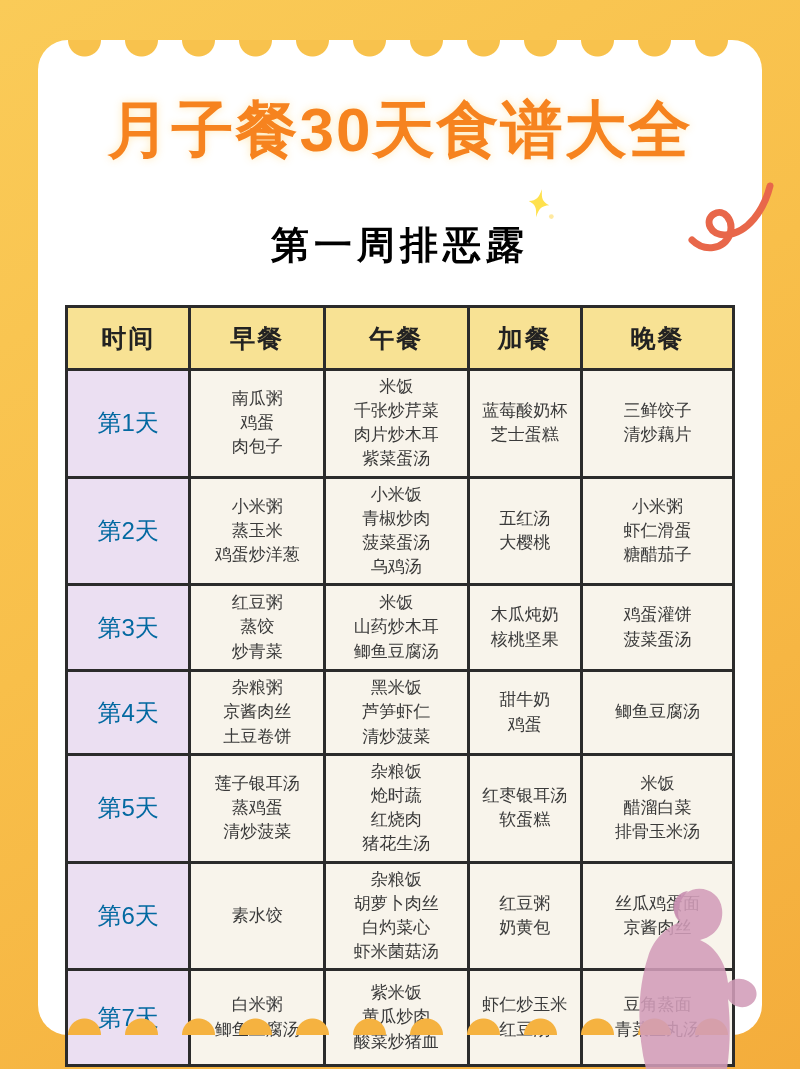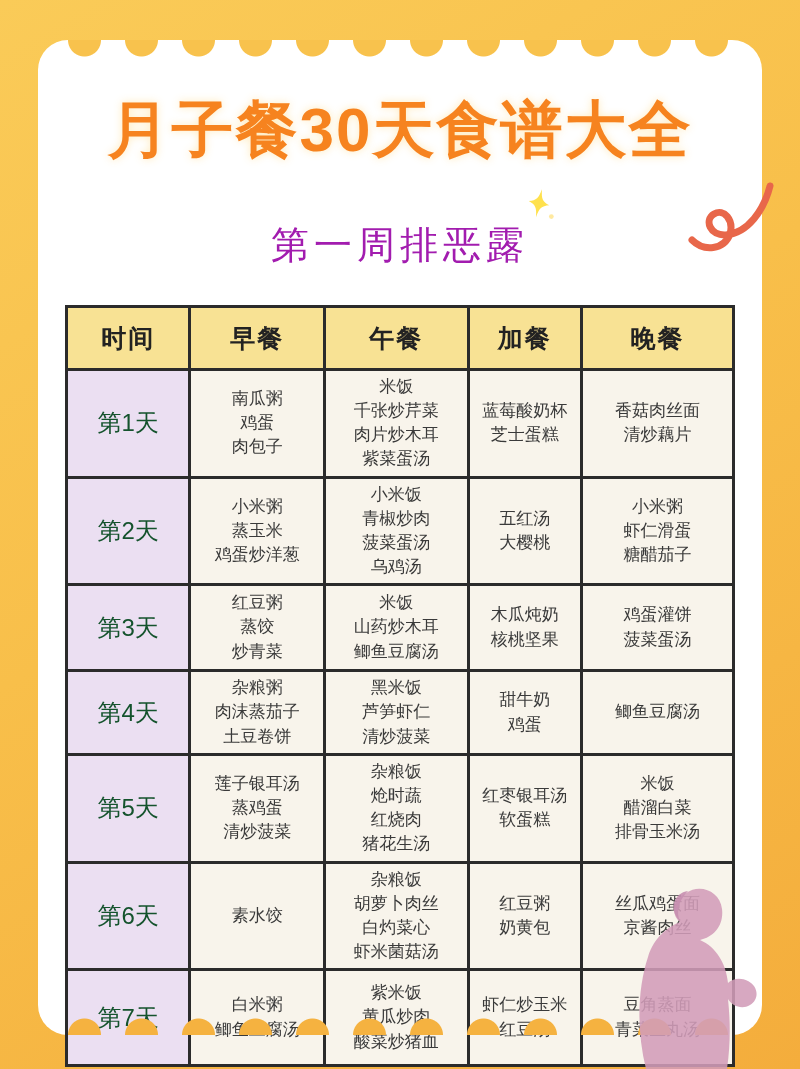--- a/index.html
+++ b/index.html
@@ -39,23 +39,23 @@
     font-weight:900;
     letter-spacing:2px;
     color:#F6831F;
     text-shadow:0 0 8px rgba(255,232,180,0.9);
     white-space:nowrap;
   }
   .subtitle{
     margin-top:48px;
     text-align:center;
     font-size:38px;
-    font-weight:400;
+    font-weight:700;
     letter-spacing:5px;
-    color:#a21caf;
+    color:#000000;
   }
   .sparkle{
     position:absolute;left:520px;top:188px;width:38px;height:38px;
   }
   .swirl{
     position:absolute;left:686px;top:182px;width:90px;height:78px;
     z-index:5;
   }
   table.menu{
     width:670px;
@@ -75,21 +75,21 @@
     font-size:25px;
     font-weight:600;
     color:#222;
     height:52px;
     letter-spacing:2px;
   }
   table.menu td.day{
     background:#EBDFF2;
     font-size:24px;
     font-weight:500;
-    color:#14532d;
+    color:#0369a1;
   }
   table.menu td.meal{
     background:#F8F4EB;
     font-size:17px;
     line-height:1.42;
     color:#3A3A3A;
   }
   table.menu tbody tr:nth-child(1){height:100px;}
   table.menu tbody tr:nth-child(2){height:86px;}
   table.menu tbody tr:nth-child(3){height:86px;}
@@ -143,21 +143,21 @@
           <td class="day">第1天</td>
           <td class="meal">南瓜粥
 鸡蛋
 肉包子</td>
           <td class="meal">米饭
 千张炒芹菜
 肉片炒木耳
 紫菜蛋汤</td>
           <td class="meal">蓝莓酸奶杯
 芝士蛋糕</td>
-          <td class="meal">香菇肉丝面
+          <td class="meal">三鲜饺子
 清炒藕片</td>
         </tr>
         <tr>
           <td class="day">第2天</td>
           <td class="meal">小米粥
 蒸玉米
 鸡蛋炒洋葱</td>
           <td class="meal">小米饭
 青椒炒肉
 菠菜蛋汤
@@ -177,21 +177,21 @@
 山药炒木耳
 鲫鱼豆腐汤</td>
           <td class="meal">木瓜炖奶
 核桃坚果</td>
           <td class="meal">鸡蛋灌饼
 菠菜蛋汤</td>
         </tr>
         <tr>
           <td class="day">第4天</td>
           <td class="meal">杂粮粥
-肉沫蒸茄子
+京酱肉丝
 土豆卷饼</td>
           <td class="meal">黑米饭
 芦笋虾仁
 清炒菠菜</td>
           <td class="meal">甜牛奶
 鸡蛋</td>
           <td class="meal">鲫鱼豆腐汤</td>
         </tr>
         <tr>
           <td class="day">第5天</td>

